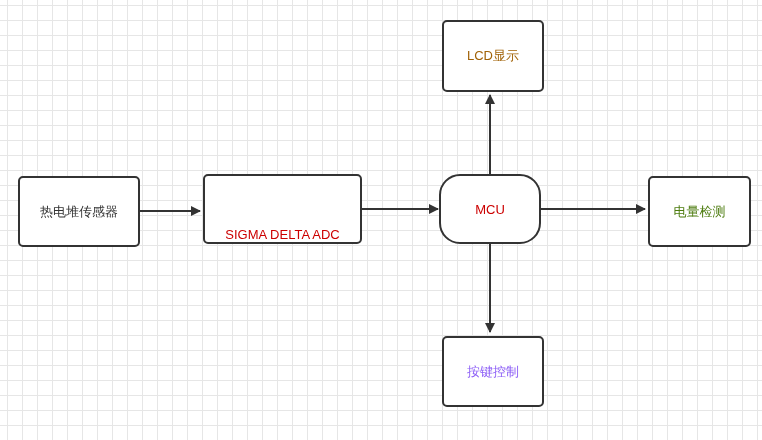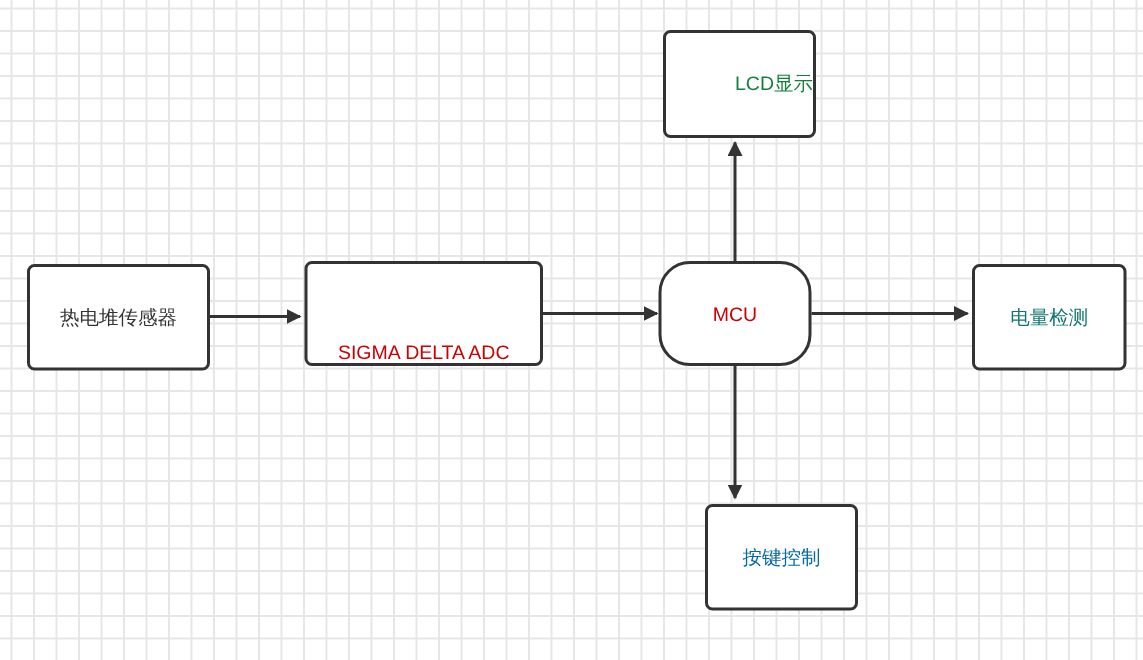--- a/index.html
+++ b/index.html
@@ -65,21 +65,21 @@
 
 <div class="node" id="node-sensor" style="color: rgb(51, 51, 51);">
   <span class="label">热电堆传感器</span>
 </div>
 <div class="node" id="node-adc" style="color: rgb(204, 0, 0); align-items: flex-end;">
   <span class="label">SIGMA DELTA ADC</span>
 </div>
 <div class="node" id="node-mcu" style="color: rgb(204, 0, 0); border-radius: 21px;">
   <span class="label">MCU</span>
 </div>
-<div class="node" id="node-power" style="color: #0f766e;">
+<div class="node" id="node-power" style="color: #4d7c0f;">
   <span class="label">电量检测</span>
 </div>
-<div class="node" id="node-lcd" style="color: #15803d; justify-content: flex-end;">
+<div class="node" id="node-lcd" style="color: #a16207;">
   <span class="label">LCD显示</span>
 </div>
-<div class="node" id="node-keys" style="color: #0369a1; margin-left: 28px;">
+<div class="node" id="node-keys" style="color: #8b5cf6;">
   <span class="label">按键控制</span>
 </div>
 
 </body></html>

